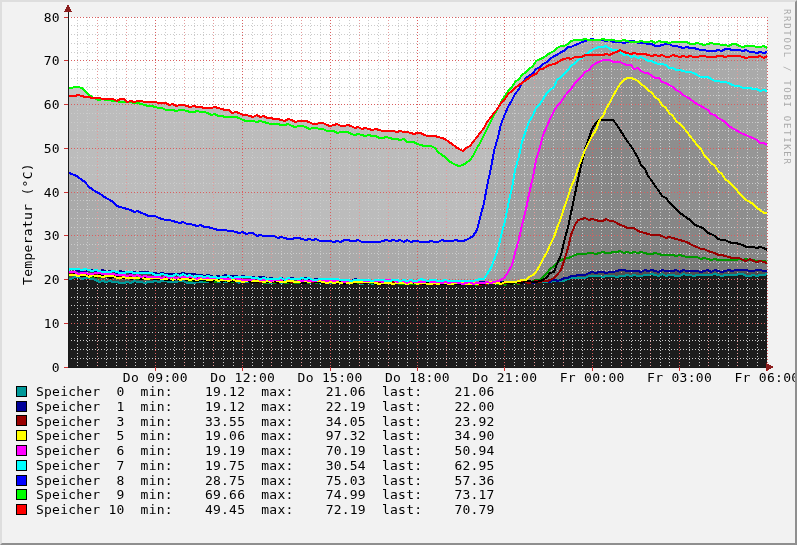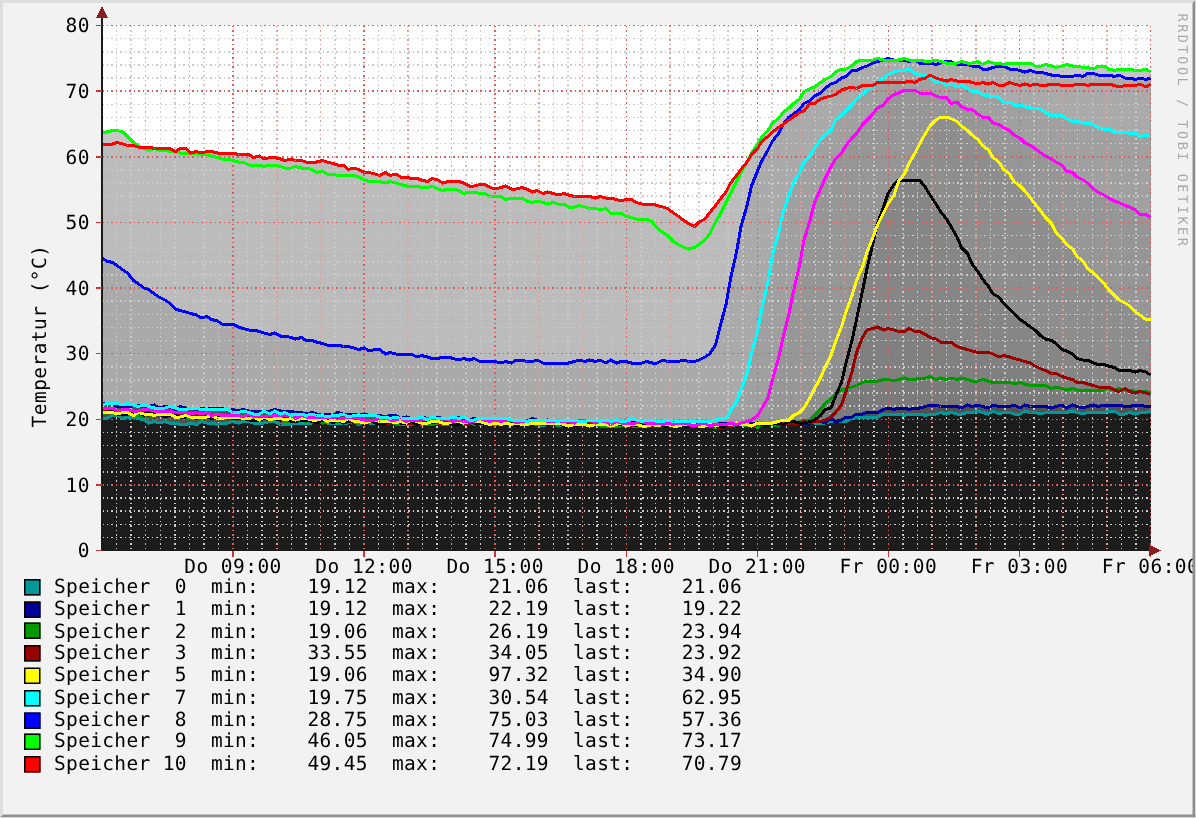--- a/index.html
+++ b/index.html
@@ -216,44 +216,44 @@
     </svg>
   <div class="ytitle">Temperatur (°C)</div>
   <div class="watermark">RRDTOOL / TOBI OETIKER</div>
   <div class="legend">
       <div class="lrow">
         <span class="sw" style="background: rgb(0, 153, 153);"></span>
         <span class="ltext">Speicher  0  min:    19.12  max:    21.06  last:    21.06</span>
       </div>
       <div class="lrow">
         <span class="sw" style="background: rgb(0, 0, 153);"></span>
-        <span class="ltext">Speicher  1  min:    19.12  max:    22.19  last:    19.22</span>
-      </div>
-      <div class="lrow">
-        <span class="sw" style="background: rgb(0, 153, 0);"></span>
-        <span class="ltext">Speicher  2  min:    19.06  max:    26.19  last:    23.94</span>
+        <span class="ltext">Speicher  1  min:    19.12  max:    22.19  last:    22.00</span>
       </div>
       <div class="lrow">
         <span class="sw" style="background: rgb(153, 0, 0);"></span>
         <span class="ltext">Speicher  3  min:    33.55  max:    34.05  last:    23.92</span>
       </div>
       <div class="lrow">
         <span class="sw" style="background: rgb(255, 255, 0);"></span>
         <span class="ltext">Speicher  5  min:    19.06  max:    97.32  last:    34.90</span>
       </div>
       <div class="lrow">
+        <span class="sw" style="background: rgb(255, 0, 255);"></span>
+        <span class="ltext">Speicher  6  min:    19.19  max:    70.19  last:    50.94</span>
+      </div>
+      <div class="lrow">
         <span class="sw" style="background: rgb(0, 255, 255);"></span>
         <span class="ltext">Speicher  7  min:    19.75  max:    30.54  last:    62.95</span>
       </div>
       <div class="lrow">
         <span class="sw" style="background: rgb(0, 0, 255);"></span>
         <span class="ltext">Speicher  8  min:    28.75  max:    75.03  last:    57.36</span>
       </div>
       <div class="lrow">
         <span class="sw" style="background: rgb(0, 255, 0);"></span>
-        <span class="ltext">Speicher  9  min:    46.05  max:    74.99  last:    73.17</span>
+        <span class="ltext">Speicher  9  min:    69.66  max:    74.99  last:    73.17</span>
       </div>
       <div class="lrow">
         <span class="sw" style="background: rgb(255, 0, 0);"></span>
         <span class="ltext">Speicher 10  min:    49.45  max:    72.19  last:    70.79</span>
       </div>
     </div>
 </div>
 
 </body></html>

